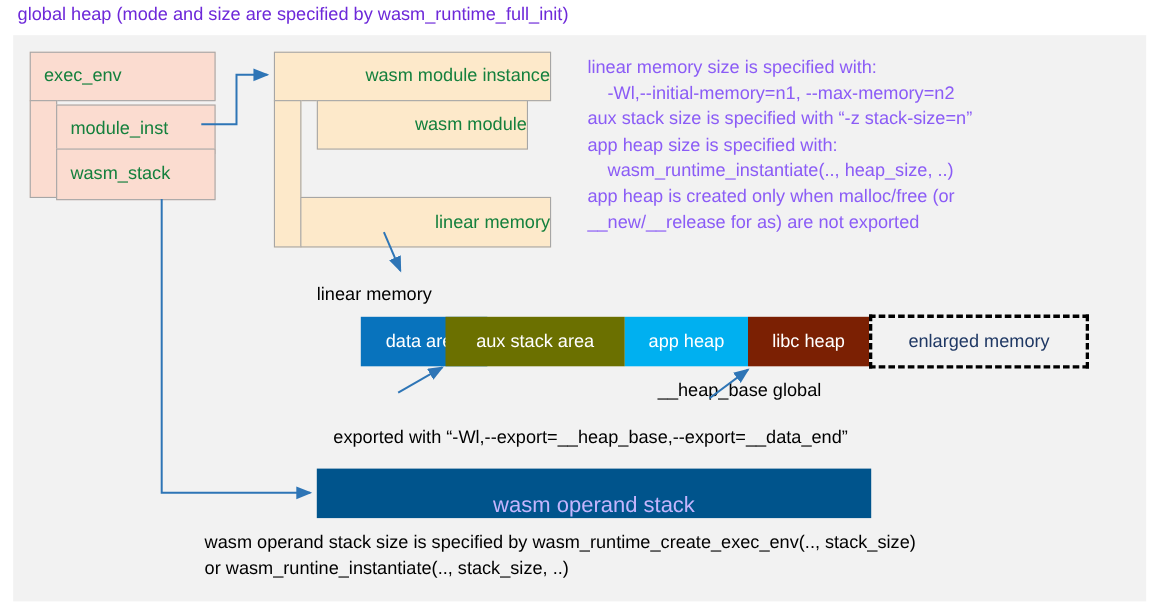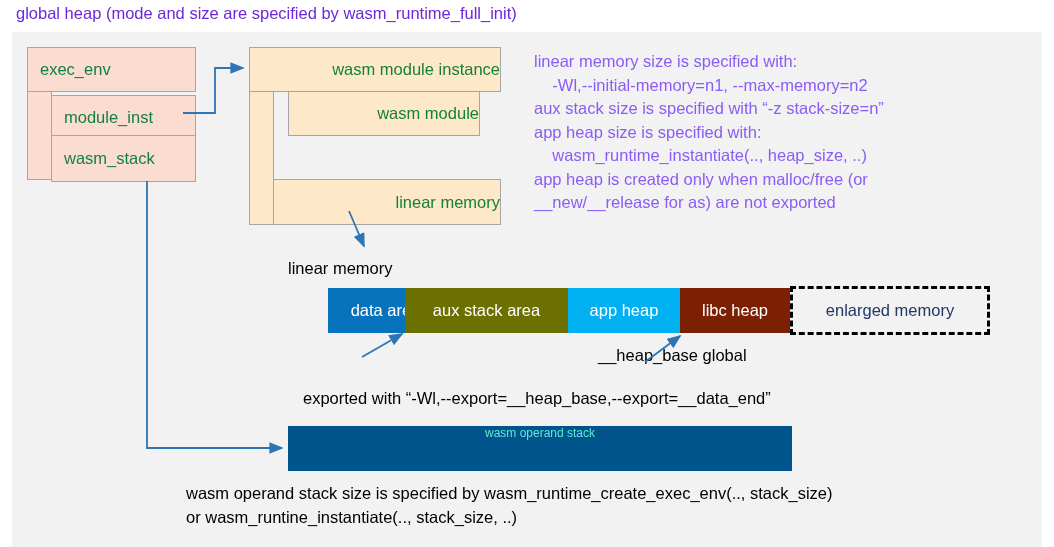--- a/index.html
+++ b/index.html
@@ -64,24 +64,24 @@
   .seg.dashed {
     background: #f2f2f2;
     border: 3px dashed #000000;
     color: #1f3864;
   }
 
   .opstack {
     position: absolute;
     background: #00548c;
     display: flex;
-    align-items: flex-start;
+    align-items: flex-end;
     justify-content: center;
-    color: #5eead4;
-    font-size: 12px;
+    color: #c4b5fd;
+    font-size: 20px;
   }
 
   
   .textblock {
     position: absolute;
     font-size: 16.5px;
     color: #8b5cf6;
     line-height: 23.5px;
     white-space: pre;
   }

